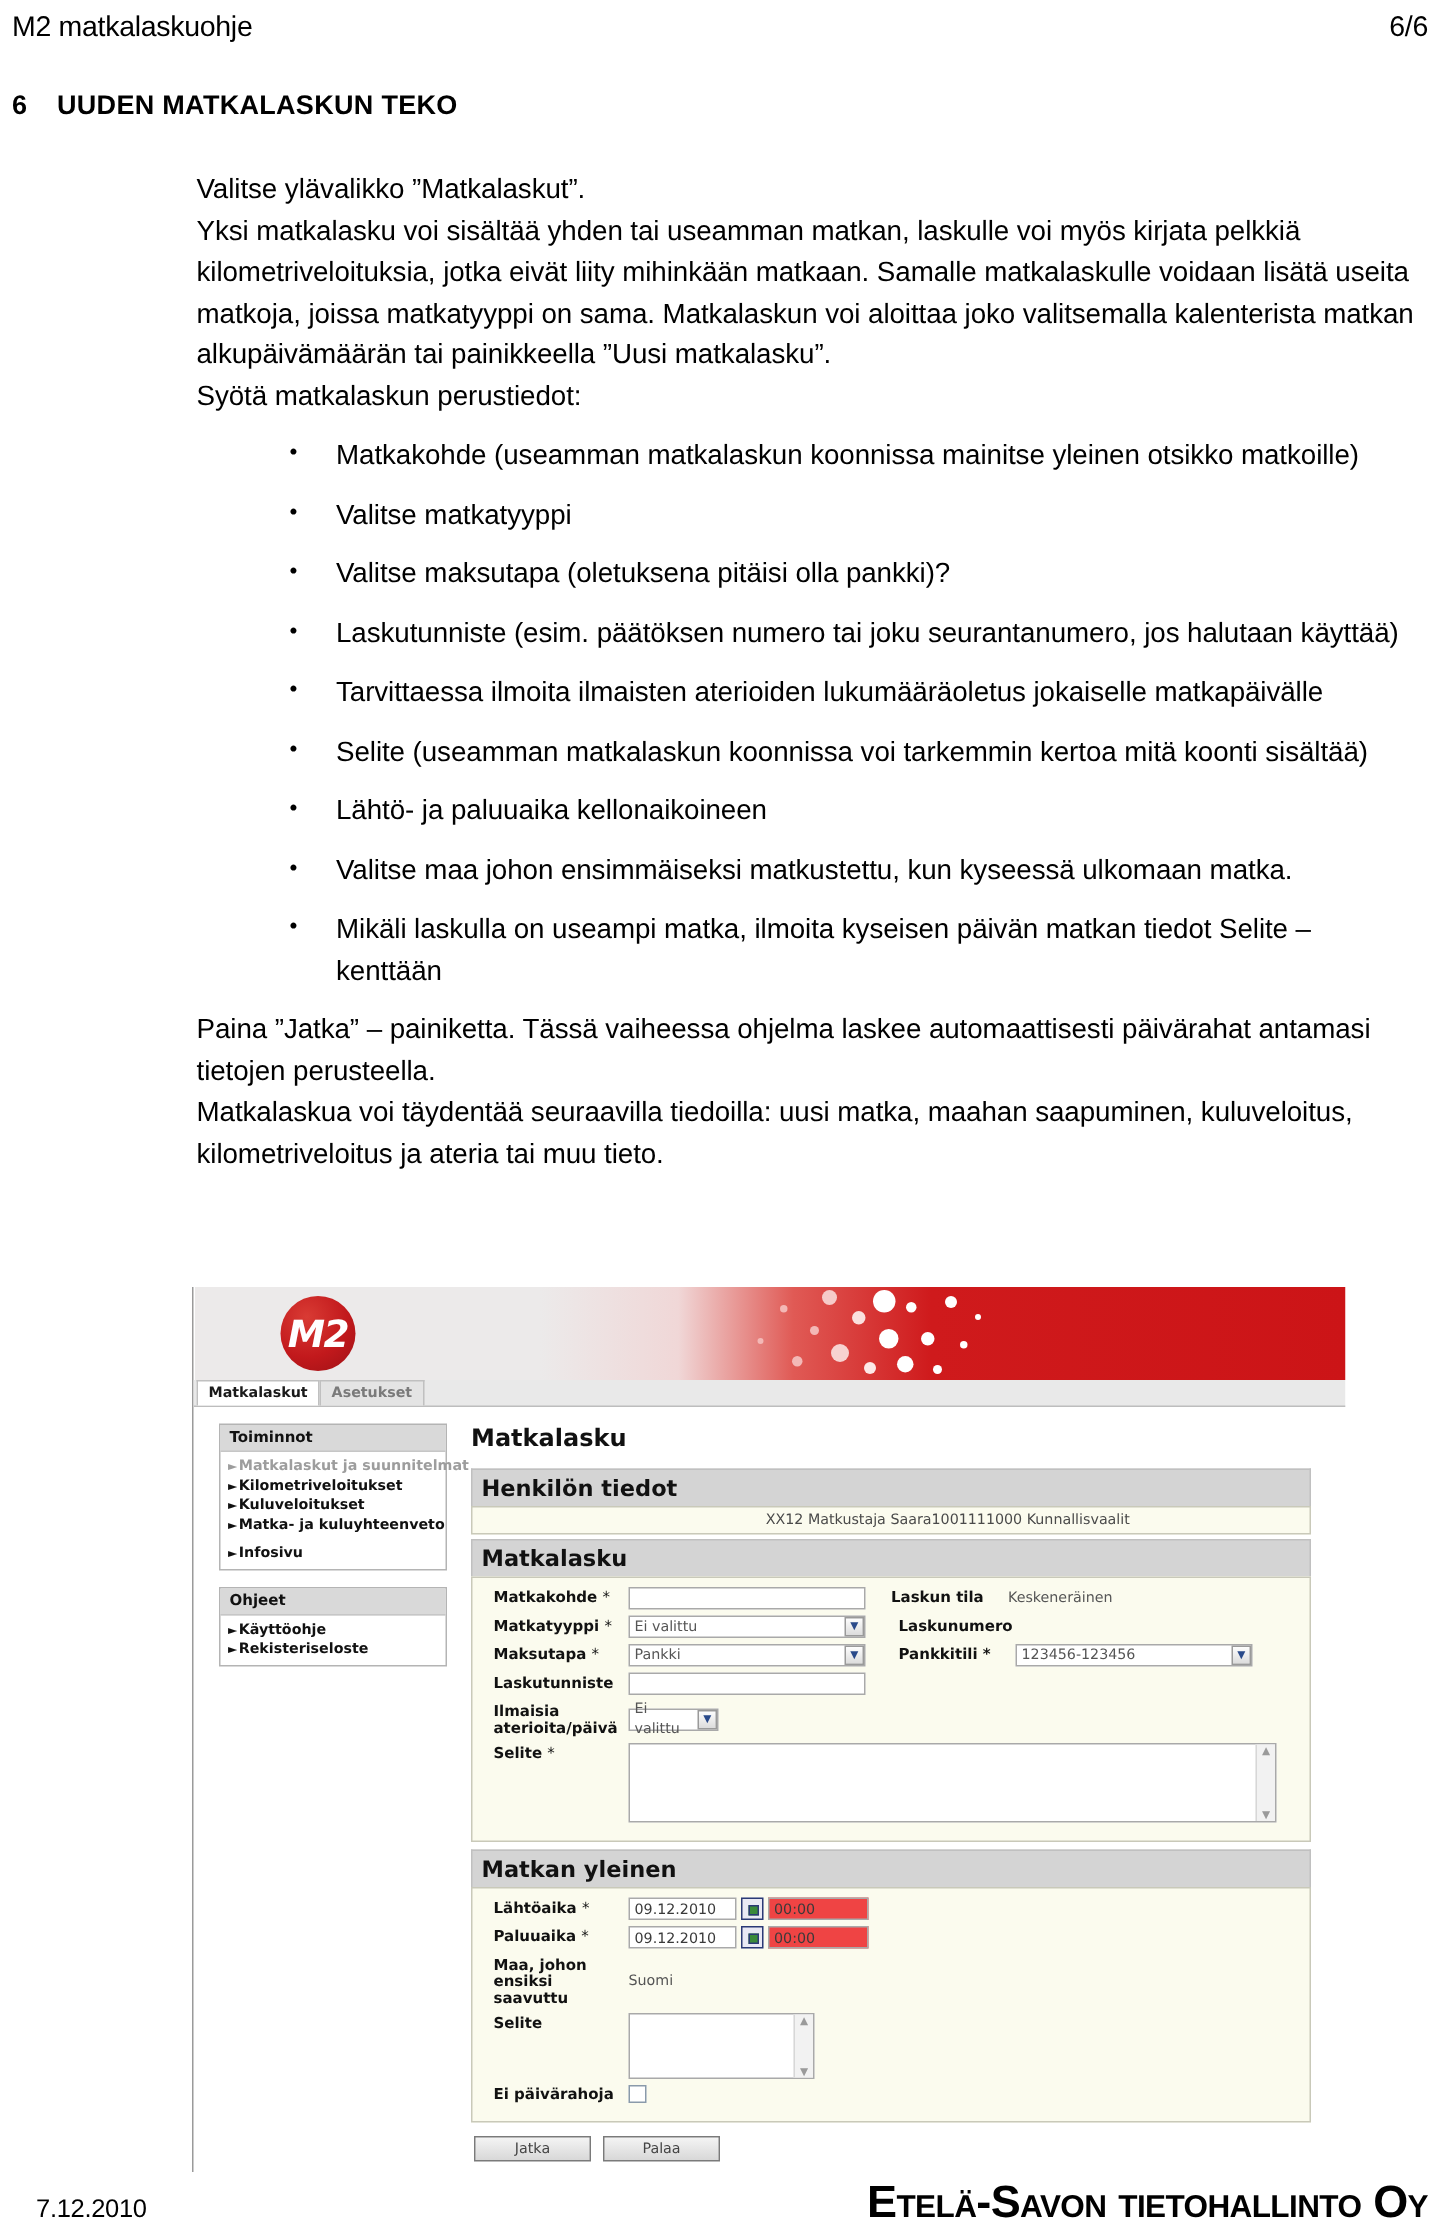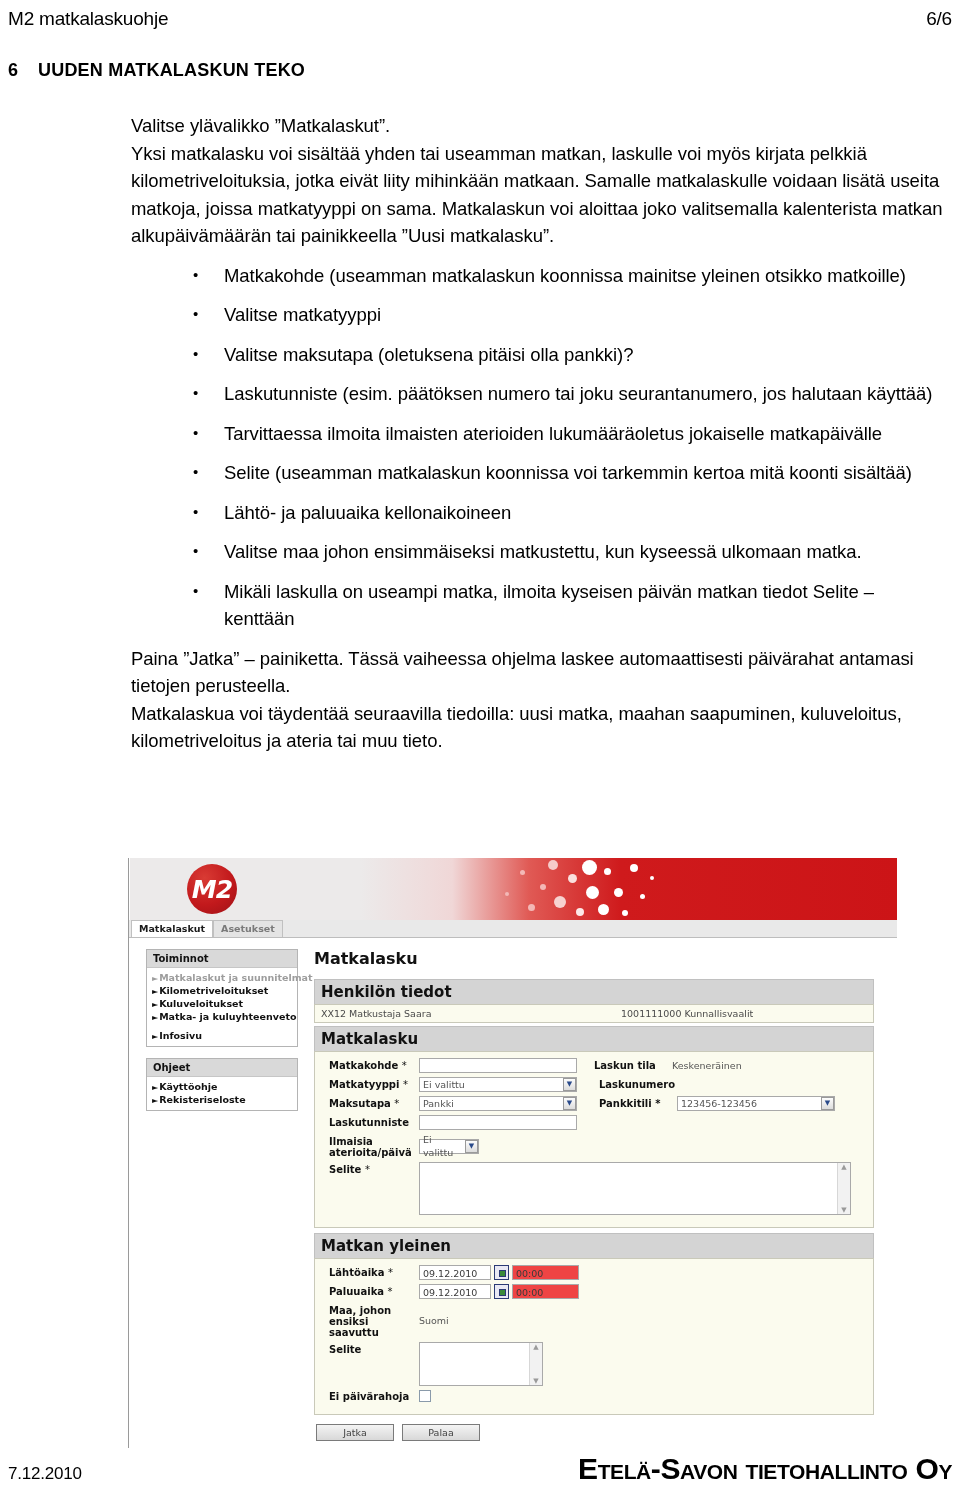--- a/index.html
+++ b/index.html
@@ -211,21 +211,21 @@
   }
   .person-row {
     background: #fbfbee;
     border: 1px solid #c9c9b9;
     font-size: 9.5px;
     color: #4a4a4a;
     padding: 3px 6px;
     display: flex;
     margin-bottom: 3px;
   }
-  .person-row .c1 { width: 300px; }
+  .person-row .c1 { width: 300px; text-align: right; }
 
   .frow { display: flex; align-items: center; margin-bottom: 4px; }
   .flabel {
     font-size: 10px;
     font-weight: bold;
     color: #111;
     width: 96px;
     flex: none;
     padding-left: 6px;
     box-sizing: border-box;
@@ -358,21 +358,21 @@
   
   #page-footer {
     position: absolute;
     left: 8px;
     top: 1452px;
     width: 944px;
     display: flex;
     justify-content: space-between;
     align-items: baseline;
   }
-  #footer-date { font-size: 17px; letter-spacing: -0.2px; }
+  #footer-date { font-size: 17px; letter-spacing: -0.2px; margin-left: 16px; }
   #footer-company {
     font-size: 30px;
     font-weight: bold;
     font-family: Liberation Sans, sans-serif;
     font-variant: small-caps;
     letter-spacing: -0.4px;
   }
 </style>
 </head>
 <body>
@@ -382,20 +382,21 @@
   <span>6/6</span>
 </div>
 
 <div id="section-heading">
   <span class="num">6</span><span>UUDEN MATKALASKUN TEKO</span>
 </div>
 
 <div id="body-copy">
   <p>Valitse ylävalikko ”Matkalaskut”.</p>
   <p>Yksi matkalasku voi sisältää yhden tai useamman matkan, laskulle voi myös kirjata pelkkiä kilometriveloituksia, jotka eivät liity mihinkään matkaan. Samalle matkalaskulle voidaan lisätä useita matkoja, joissa matkatyyppi on sama. Matkalaskun voi aloittaa joko valitsemalla kalenterista matkan alkupäivämäärän tai painikkeella ”Uusi matkalasku”.</p>
+  <p>Syötä matkalaskun perustiedot:</p>
   <ul>
     <li>Matkakohde (useamman matkalaskun koonnissa mainitse yleinen otsikko matkoille)</li>
     <li>Valitse matkatyyppi</li>
     <li>Valitse maksutapa (oletuksena pitäisi olla pankki)?</li>
     <li>Laskutunniste (esim. päätöksen numero tai joku seurantanumero, jos halutaan käyttää)</li>
     <li>Tarvittaessa ilmoita ilmaisten aterioiden lukumääräoletus jokaiselle matkapäivälle</li>
     <li>Selite (useamman matkalaskun koonnissa voi tarkemmin kertoa mitä koonti sisältää)</li>
   </ul>
   <ul>
     <li>Lähtö- ja paluuaika kellonaikoineen</li>

